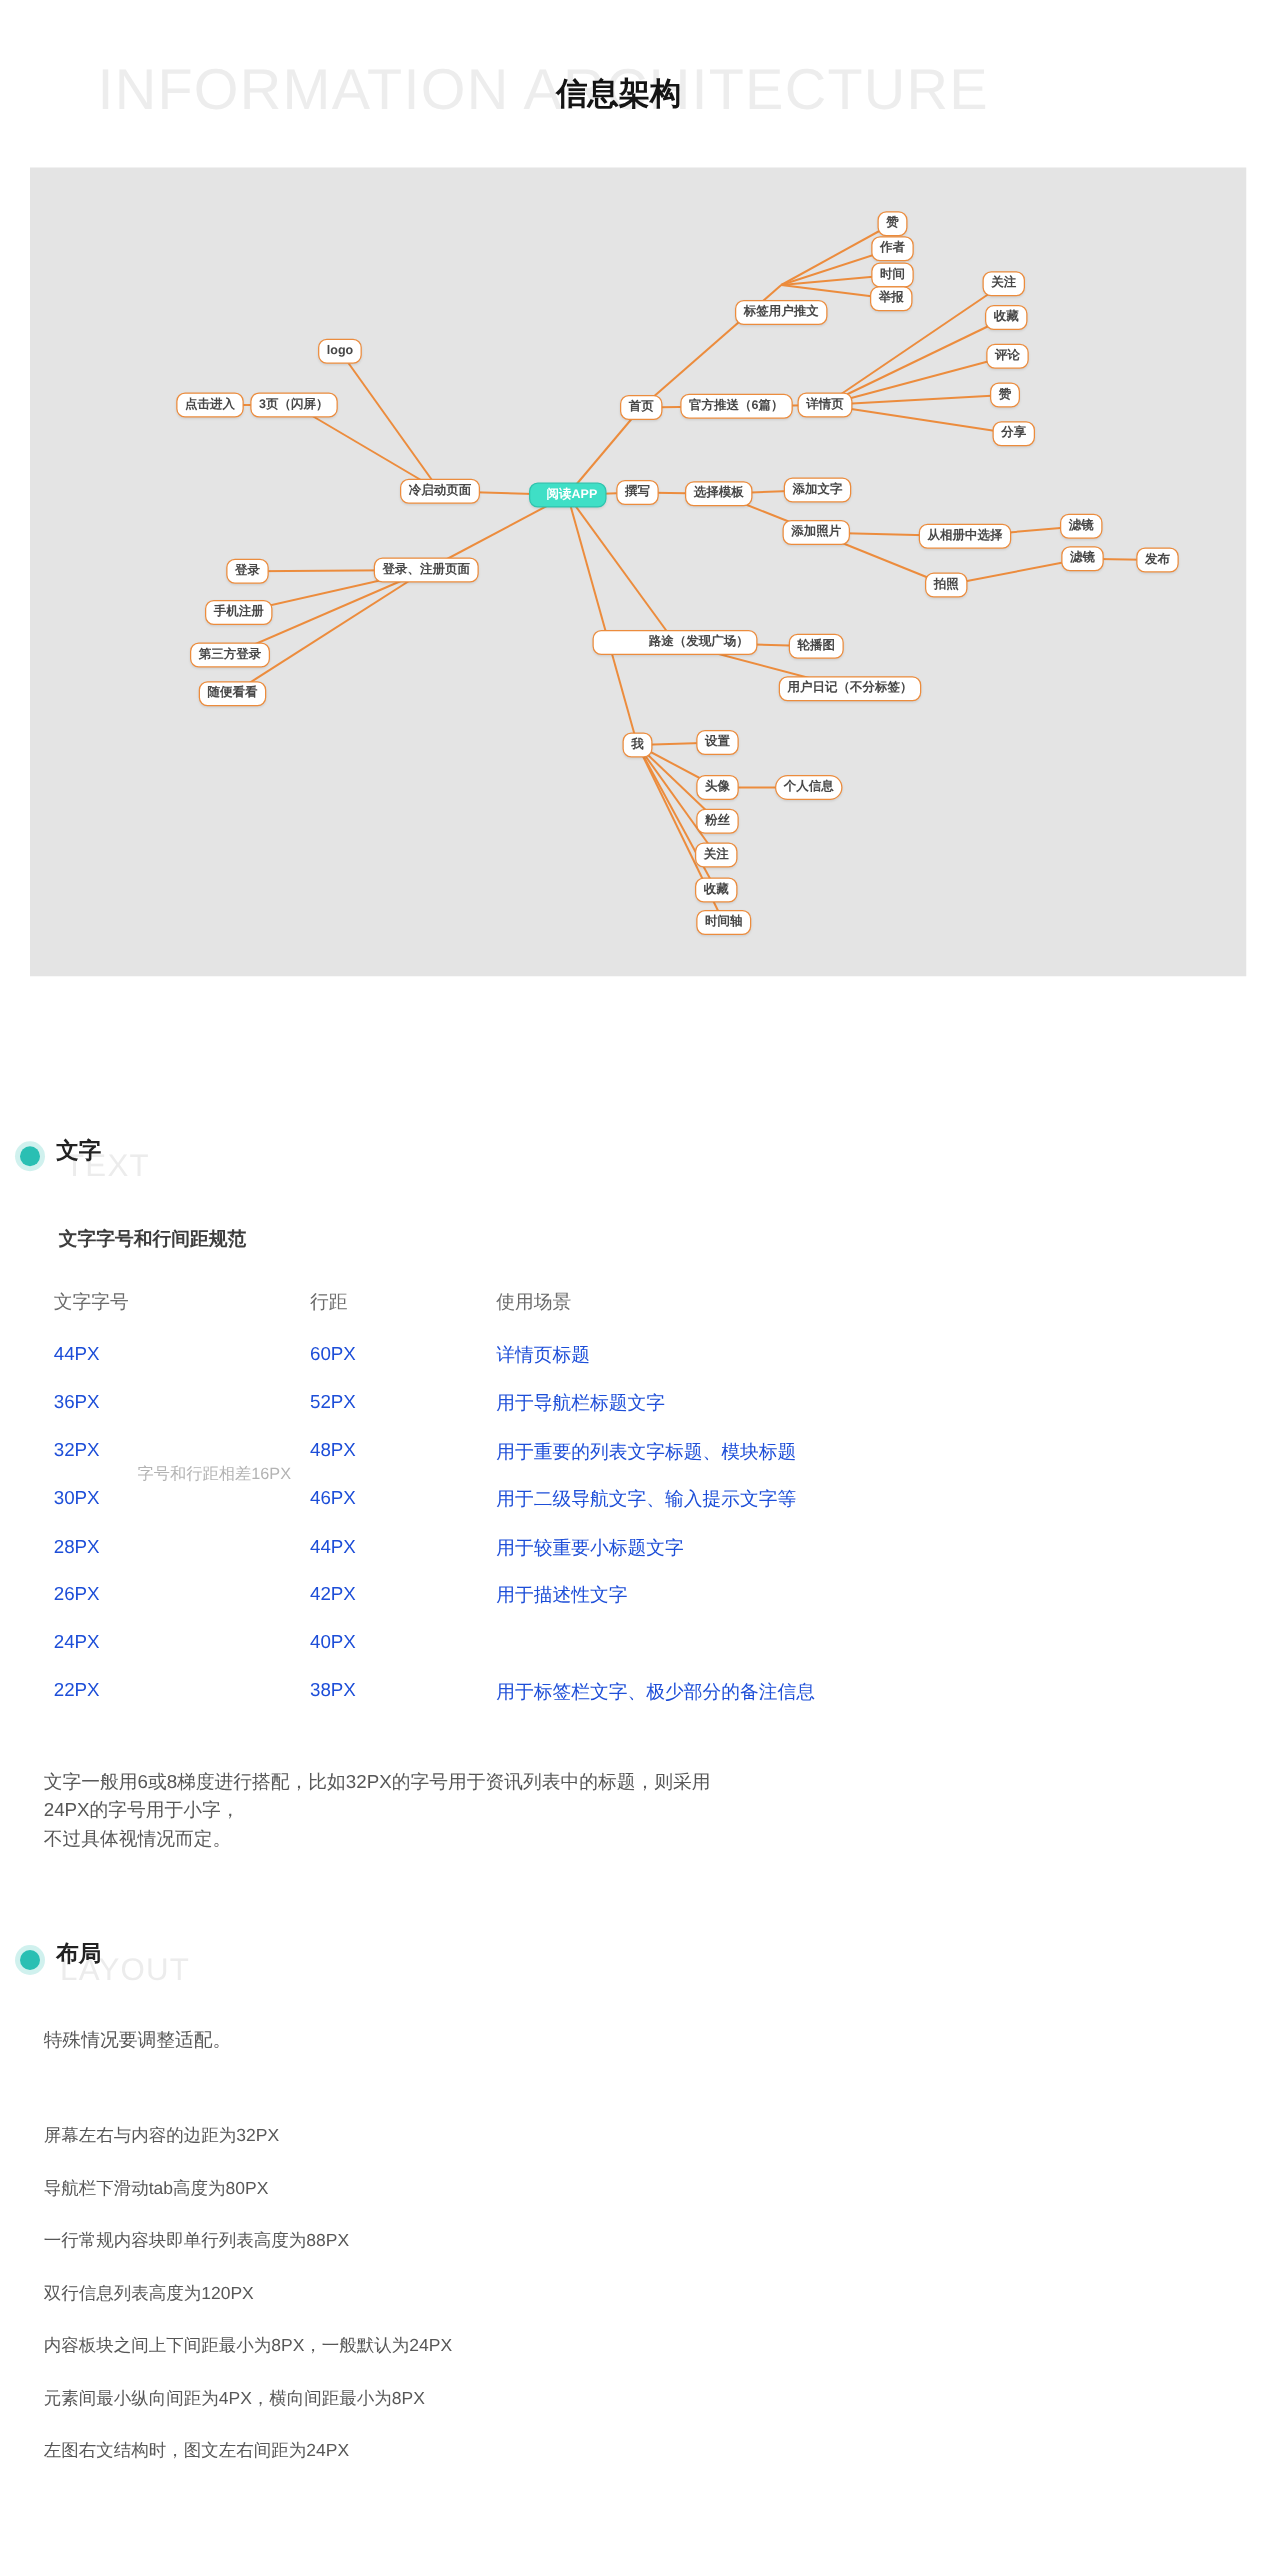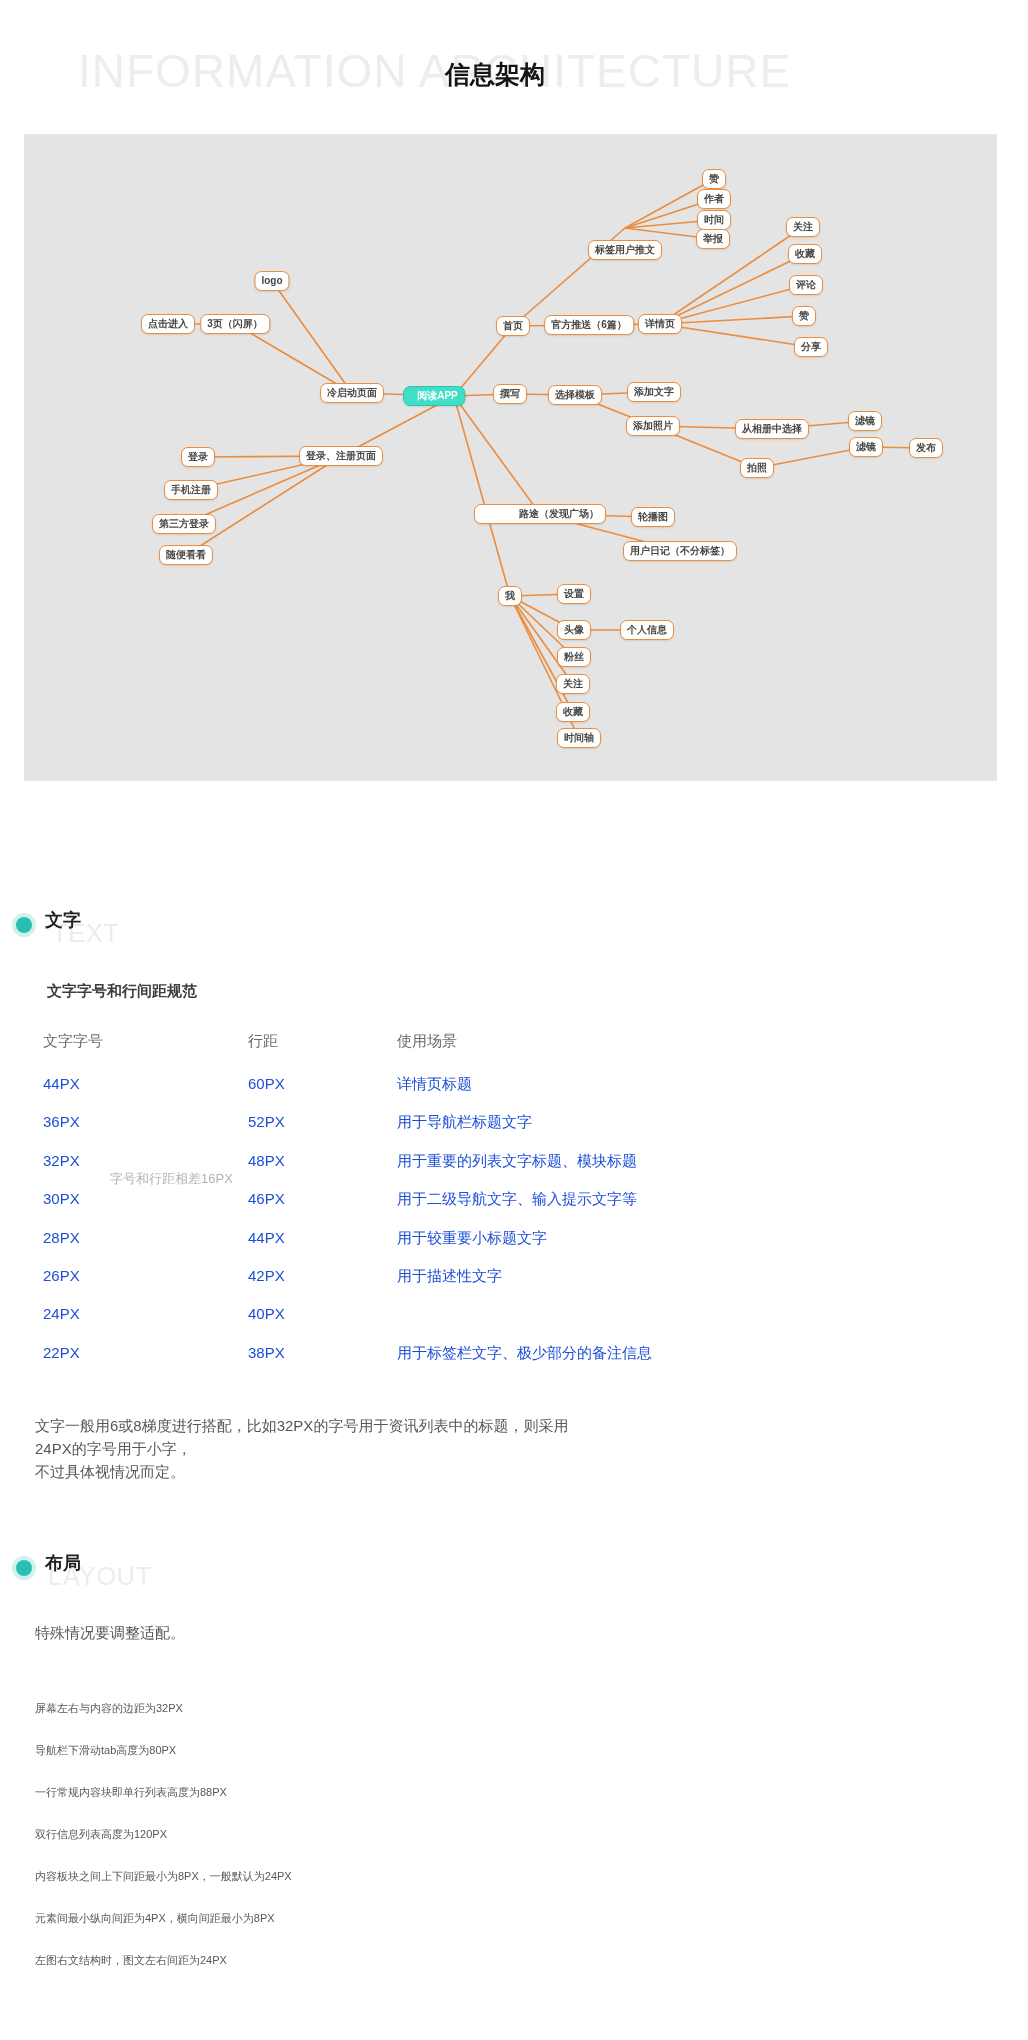--- a/index.html
+++ b/index.html
@@ -34,21 +34,21 @@
   .sec-heading-bg { position:absolute; font-size:25px; color:#ececec; z-index:1; letter-spacing:1px; }
   .subheading { position:absolute; font-size:15px; font-weight:bold; color:#3d3d3d; }
   .ft-head, .ft-rows { position:absolute; left:43px; width:640px; font-size:15px; color:#6b6b6b; }
   .ft-head { top:1032px; display:grid; grid-template-columns:205px 149px auto; }
   .ft-rows { top:1075px; color:#1d4ed8; }
   .ft-row { display:grid; grid-template-columns:205px 149px auto; height:38.4px; }
   .annotation { position:absolute; left:110px; top:1170px; font-size:13px; color:#b3b3b3; }
   .para { position:absolute; left:35px; width:560px; font-size:15px; color:#575757; }
   .para-text { top:1414px; line-height:23px; }
   .para-layout-intro { top:1617px; line-height:31px; }
-  .layout-rules { position:absolute; left:35px; top:1687px; width:560px; font-size:11px; color:#575757; }
+  .layout-rules { position:absolute; left:35px; top:1687px; width:560px; font-size:14px; color:#575757; }
   .layout-rule { line-height:42px; height:42px; }
 </style>
 </head>
 <body>
 
 <div class="page" style="--orange: #EC8C3D; --teal: #3FDFC6; --dot: #2ABFB3;">
 
   <div class="bg-title">INFORMATION ARCHITECTURE</div>
   <div class="main-title">信息架构</div>
 
@@ -90,21 +90,21 @@
         <line x1="516" y1="380" x2="656" y2="417"></line>
         <line x1="430" y1="262" x2="486" y2="462"></line>
         <line x1="486" y1="462" x2="550" y2="460"></line>
         <line x1="486" y1="462" x2="550" y2="496"></line>
         <line x1="550" y1="496" x2="623" y2="496"></line>
         <line x1="486" y1="462" x2="550" y2="523"></line>
         <line x1="486" y1="462" x2="549" y2="550"></line>
         <line x1="486" y1="462" x2="549" y2="578"></line>
         <line x1="486" y1="462" x2="555" y2="604"></line>
       </svg>
-  <div class="mm-node mm-center" style="left: 410px; top: 262px; padding-left: 13px;">阅读APP</div>
+  <div class="mm-node mm-center" style="left: 430px; top: 262px; padding-left: 13px;">阅读APP</div>
       <div class="mm-node" style="left: 328px; top: 259px;">冷启动页面</div>
       <div class="mm-node" style="left: 248px; top: 147px;">logo</div>
       <div class="mm-node" style="left: 211px; top: 190px;">3页（闪屏）</div>
       <div class="mm-node" style="left: 144px; top: 190px;">点击进入</div>
       <div class="mm-node" style="left: 317px; top: 322px;">登录、注册页面</div>
       <div class="mm-node" style="left: 174px; top: 323px;">登录</div>
       <div class="mm-node" style="left: 167px; top: 356px;">手机注册</div>
       <div class="mm-node" style="left: 160px; top: 390px;">第三方登录</div>
       <div class="mm-node" style="left: 162px; top: 421px;">随便看看</div>
       <div class="mm-node" style="left: 489px; top: 192px;">首页</div>
@@ -128,21 +128,21 @@
       <div class="mm-node" style="left: 841px; top: 287px;">滤镜</div>
       <div class="mm-node" style="left: 733px; top: 334px;">拍照</div>
       <div class="mm-node" style="left: 842px; top: 313px;">滤镜</div>
       <div class="mm-node" style="left: 902px; top: 314px;">发布</div>
       <div class="mm-node" style="left: 516px; top: 380px; padding-left: 44px;">路途（发现广场）</div>
       <div class="mm-node" style="left: 629px; top: 383px;">轮播图</div>
       <div class="mm-node" style="left: 656px; top: 417px;">用户日记（不分标签）</div>
       <div class="mm-node" style="left: 486px; top: 462px;">我</div>
       <div class="mm-node" style="left: 550px; top: 460px;">设置</div>
       <div class="mm-node" style="left: 550px; top: 496px;">头像</div>
-      <div class="mm-node" style="left: 623px; top: 496px;">个人信息</div>
+      <div class="mm-node" style="left: 623px; top: 496px; border-radius: 10px;">个人信息</div>
       <div class="mm-node" style="left: 550px; top: 523px;">粉丝</div>
       <div class="mm-node" style="left: 549px; top: 550px;">关注</div>
       <div class="mm-node" style="left: 549px; top: 578px;">收藏</div>
       <div class="mm-node" style="left: 555px; top: 604px;">时间轴</div>
     </div>
 
   <div class="section-dot" style="left:16px; top:917px;"></div>
   <div class="sec-heading-bg" style="left:52px; top:919px;">TEXT</div>
   <div class="sec-heading" style="left:45px; top:908px;">文字</div>
   <div class="subheading" style="left:47px; top:982px;">文字字号和行间距规范</div>

